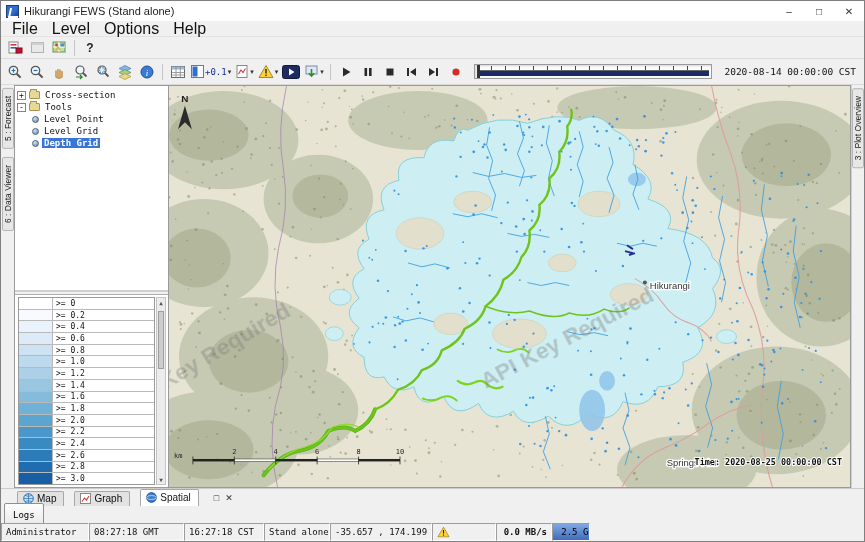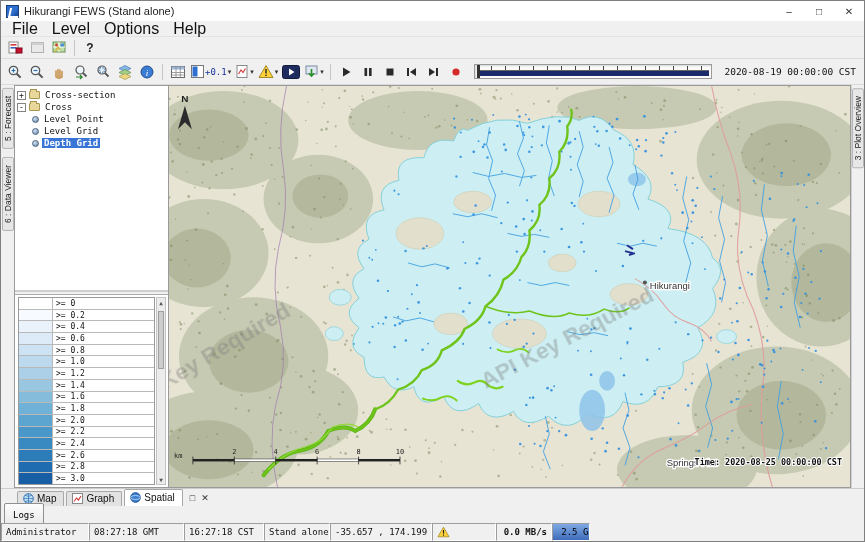--- a/index.html
+++ b/index.html
@@ -60,21 +60,21 @@
   .legend-scrollbar{width:10px;margin-left:1px;background:#ececec;border:1px solid #c3c3c3;display:flex;flex-direction:column;align-items:center;flex:0 0 auto;}
   .scroll-arrow{font-size:6px;color:#555;line-height:9px;height:9px;}
   .scroll-thumb{width:6px;flex:0 0 58px;margin-top:4px;background:#cdcdcd;border:1px solid #9f9f9f;}
 
   .map-area{flex:1;position:relative;border:1px solid #9a9a9a;border-left:none;min-width:0;background:#e8e4d4;}
   .map-area svg{display:block;width:100%;height:100%;}
 
   .vtabs.right{border-left:1px solid #d0d0d0;}
 
   
-  .dockbar{height:18px;display:flex;align-items:flex-end;gap:2px;padding-left:16px;background:#f0f0f0;border-top:1px solid #cccccc;flex:0 0 auto;}
+  .dockbar{height:18px;display:flex;align-items:flex-end;gap:10px;padding-left:16px;background:#f0f0f0;border-top:1px solid #cccccc;flex:0 0 auto;}
   .dtab{display:flex;align-items:center;gap:3px;font-size:10px;padding:1px 7px 2px 5px;height:15px;border:1px solid #a8a8a8;border-bottom:none;background:#e2e2e2;border-radius:2px 2px 0 0;}
   .dtab.active{background:#ffffff;height:17px;}
   .dtab .ticon{display:block;}
   .dock-controls{display:flex;align-items:center;gap:6px;margin-left:5px;font-size:9px;color:#333;padding-bottom:3px;}
 
   .logs-row{height:17px;display:flex;align-items:center;padding-left:3px;background:#f0f0f0;flex:0 0 auto;}
   .logs-btn{font-size:9px;font-family:"DejaVu Sans Mono",monospace;height:24px;padding:0 8px;border:1px solid #8f8f8f;background:linear-gradient(#fdfdfd,#e8e8e8);border-radius:2px;}
 
   
   .statusbar{height:18px;display:flex;font-family:"DejaVu Sans Mono",monospace;font-size:9px;background:#f0f0f0;flex:0 0 auto;}
@@ -256,41 +256,41 @@
     <span class="tbtn">
       <svg width="12" height="12" viewBox="0 0 12 12">
           <circle cx="6" cy="6" r="3.6" fill="#d42a2a"></circle>
         </svg>
     </span>
     <div class="timeline">
       <div class="tl-ticks"></div>
       <div class="tl-bar"></div>
       <div class="tl-cursor"></div>
     </div>
-    <span class="datetime-label">2020-08-19 00:00:00 CST</span>
+    <span class="datetime-label">2020-08-14 00:00:00 CST</span>
   </div>
 
   <div class="main">
 
     <div class="vtabs">
       <span class="vtab">5 : Forecast</span>
       <span class="vtab">6 : Data Viewer</span>
     </div>
 
     <div class="left-panel">
       <div class="tree-box">
         <div class="tree-row">
           <span class="expander">+</span>
           <span class="folder-icon"></span>
           <span class="tlabel">Cross-section</span>
         </div>
         <div class="tree-row">
           <span class="expander">-</span>
           <span class="folder-icon"></span>
-          <span class="tlabel">Cross</span>
+          <span class="tlabel">Tools</span>
         </div>
         <div class="tree-row leaf">
           <span class="indent"></span>
           <span class="dot-icon"></span>
           <span class="tlabel">Level Point</span>
         </div>
         <div class="tree-row leaf">
           <span class="indent"></span>
           <span class="dot-icon"></span>
           <span class="tlabel">Level Grid</span>

